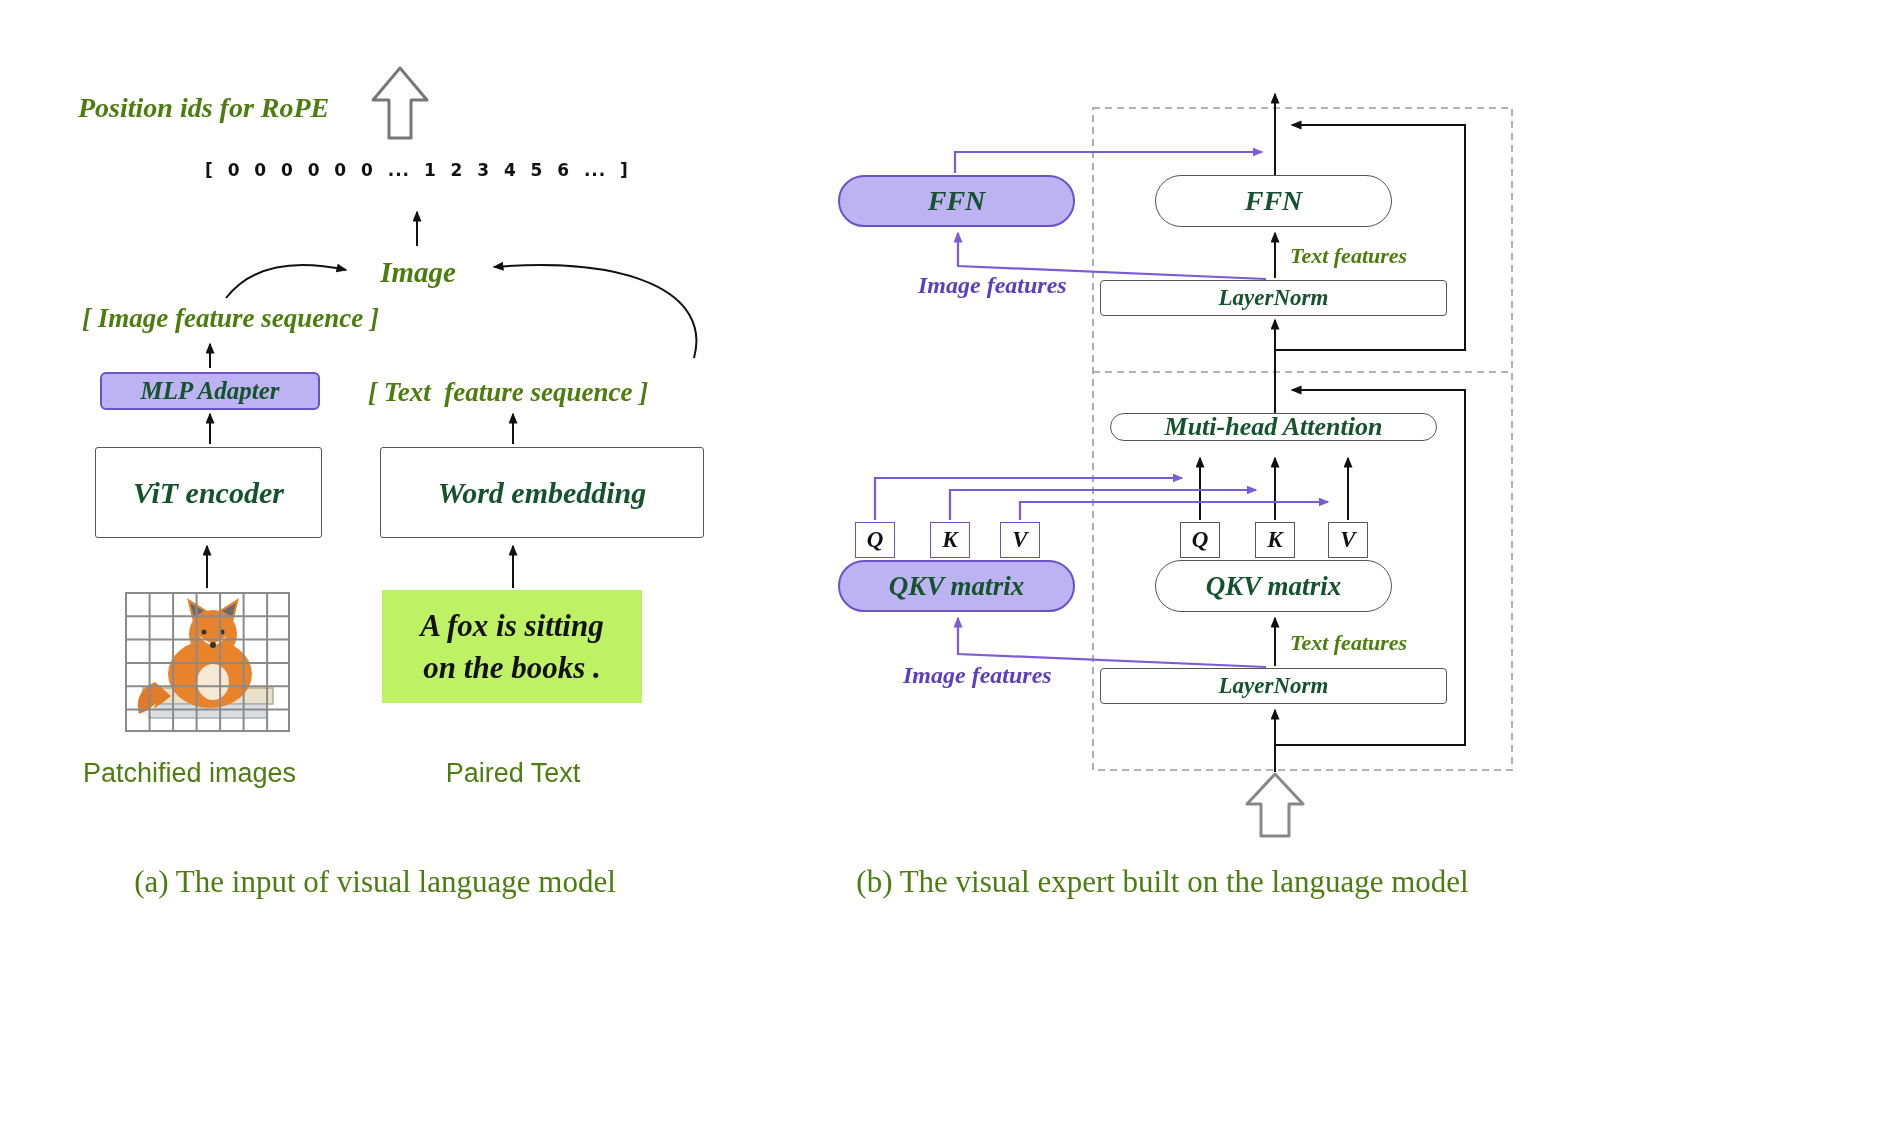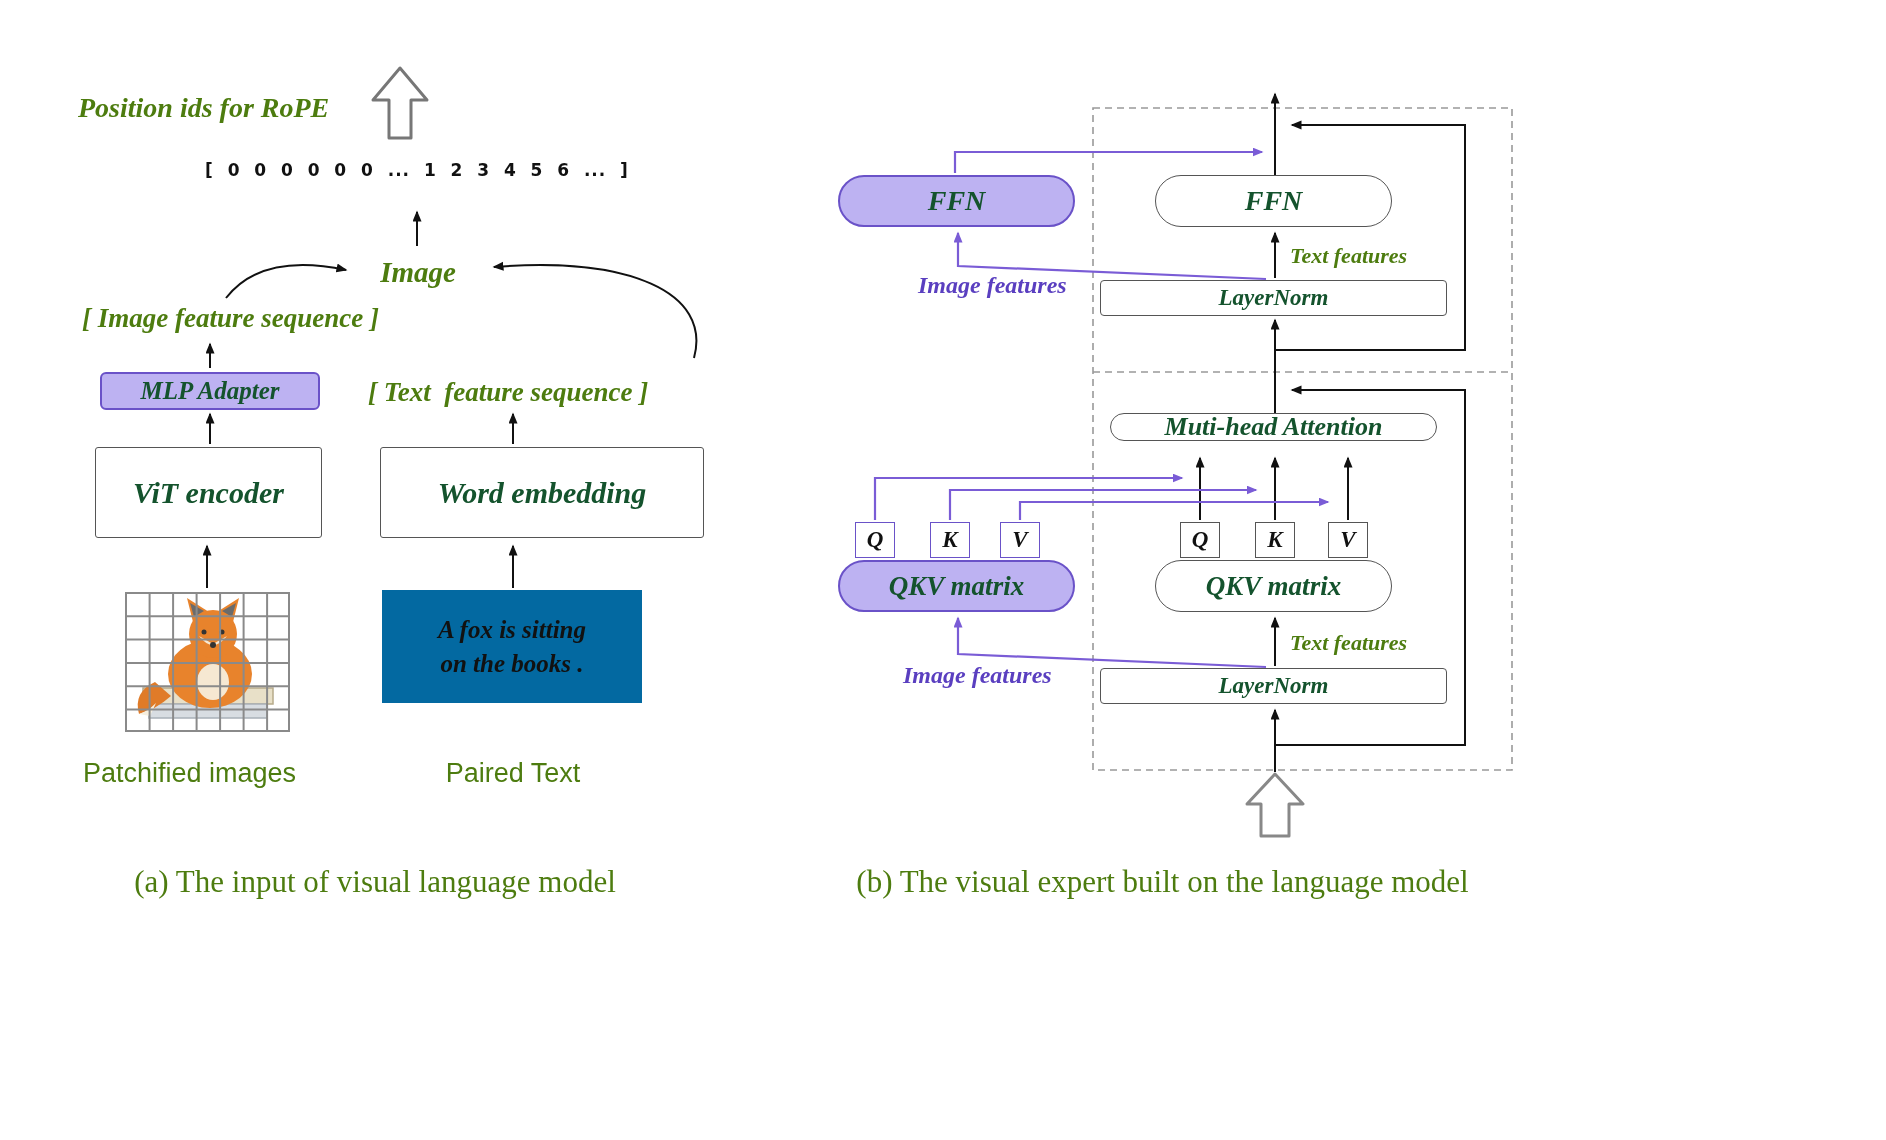--- a/index.html
+++ b/index.html
@@ -26,23 +26,23 @@
   .pa-seq { left:107px; top:160px; width:620px; text-align:center;
             font-family:"DejaVu Sans", sans-serif; font-weight:bold; font-size:17px;
             letter-spacing:1px; white-space:pre; position:absolute; }
   .pa-concat { left:358px; top:256px; width:120px; text-align:center; font-size:29px; }
   .pa-imgseq { left:52px; top:303px; font-size:27px;margin-left:30px; }
   .pa-textseq { left:368px; top:377px; font-size:27px; }
   .pa-mlp { left:100px; top:372px; width:220px; height:38px; font-size:25px; }
   .pa-vit { left:95px; top:447px; width:227px; height:91px; font-size:30px; border-radius:3px; }
   .pa-wordemb { left:380px; top:447px; width:324px; height:91px; font-size:30px; border-radius:3px; }
   .pa-fox { left:125px; top:592px; width:165px; height:140px; position:absolute; }
-  .pa-graybox { left:382px; top:590px; width:260px; height:113px; background:#0369a1;
+  .pa-graybox { left:382px; top:590px; width:260px; height:113px; background:#bef264;
                 display:flex; flex-direction:column; align-items:center; justify-content:center;
-                position:absolute; font-style:italic; font-weight:bold; font-size:25px; line-height:1.35; }
+                position:absolute; font-style:italic; font-weight:bold; font-size:31px; line-height:1.35; }
   .pa-patch { left:83px; top:758px; width:250px; text-align:left; font-size:27px; }
   .pa-paired { left:418px; top:758px; width:190px; text-align:center; font-size:27px; }
   .pa-caption { left:85px; top:864px; width:580px; text-align:center; font-size:31px; }
 
   
   .pb-ffn-img { left:838px; top:175px; width:237px; height:52px; font-size:28px; }
   .pb-ffn-txt { left:1155px; top:175px; width:237px; height:52px; font-size:28px; }
   .pb-tf-top { left:1290px; top:243px; font-size:22px; }
   .pb-ln-top { left:1100px; top:280px; width:347px; height:36px; font-size:23px; border-radius:4px; }
   .pb-if-top { left:918px; top:272px; font-size:24px; }

